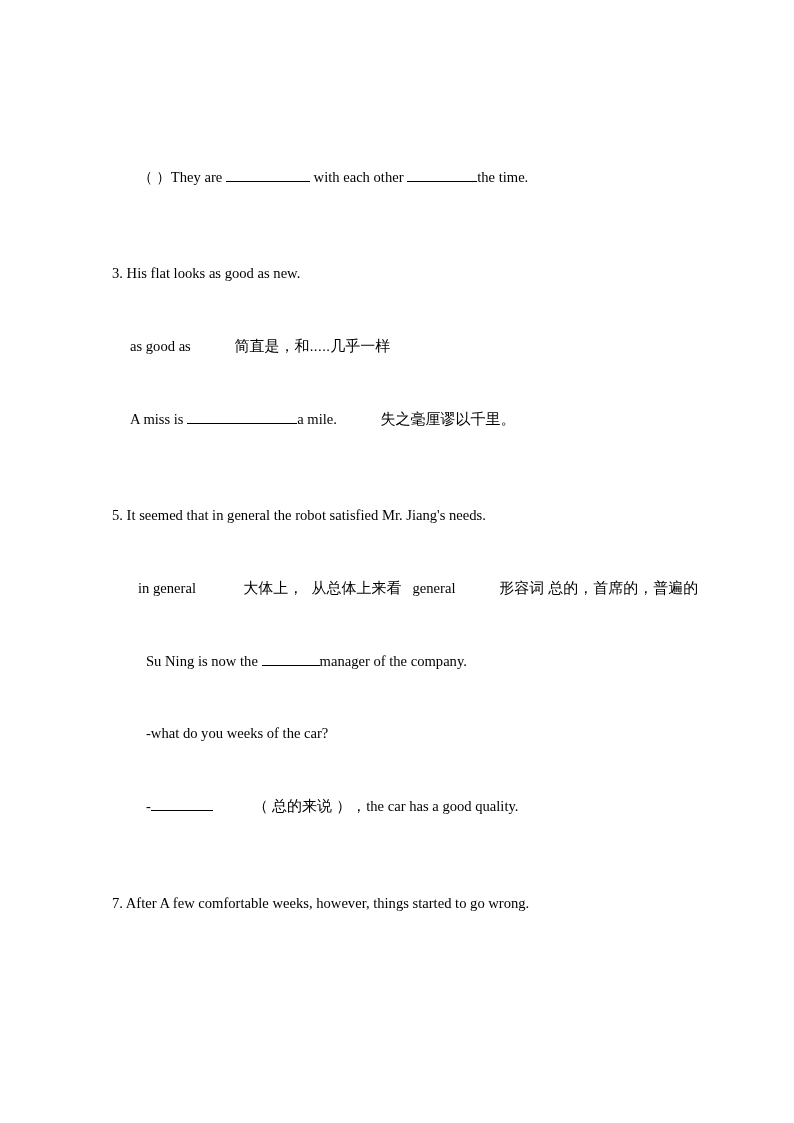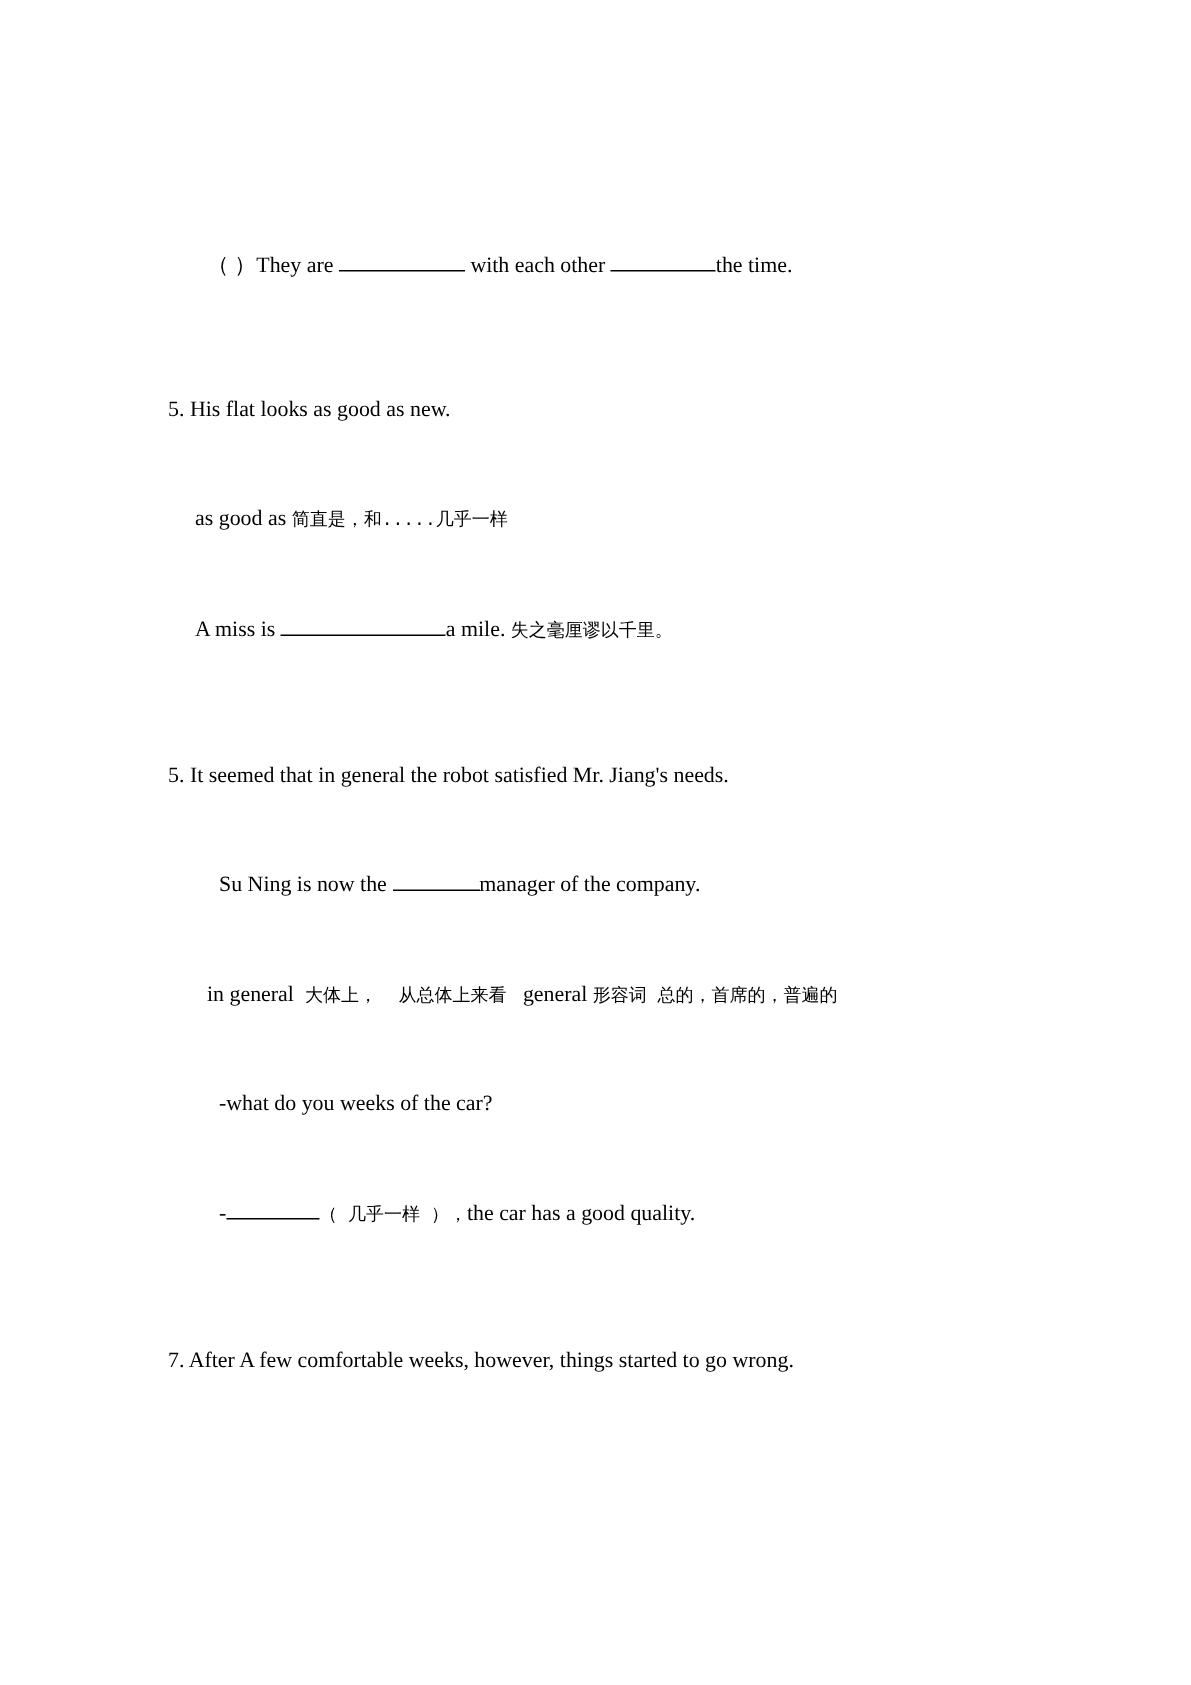--- a/index.html
+++ b/index.html
@@ -42,39 +42,39 @@
     border-bottom: 1px solid #000;
     height: 0.92em;
     vertical-align: baseline;
   }
   .b40 { width: 40px; }
   .b58 { width: 58px; }
   .b62 { width: 62px; }
   .b70 { width: 70px; }
   .b84 { width: 84px; }
   .b110 { width: 110px; }
-  .cjk { font-family: Liberation Mono, monospace; font-size: 12px; }
+  .cjk { font-family: Liberation Sans, sans-serif; font-size: 15px; margin-left: 40px; }
 </style>
 </head>
 <body>
 
 <div class="page">
   <div class="doc-body">
 
     <div class="line i2">（ ）They are <span class="blank b84"></span> with each other <span class="blank b70"></span>the time.</div>
 
-    <div class="line i0">5. His flat looks as good as new.</div>
+    <div class="line i0">3. His flat looks as good as new.</div>
     <div class="line i1">as good as <span class="cjk">简直是，和.....几乎一样</span></div>
     <div class="line i1">A miss is <span class="blank b110"></span>a mile. <span class="cjk">失之毫厘谬以千里。</span></div>
 
     <div class="line i0">5. It seemed that in general the robot satisfied Mr. Jiang's needs.</div>
+    <div class="line i2">in general  <span class="cjk">大体上，  从总体上来看</span>   general <span class="cjk">形容词 总的，首席的，普遍的</span></div>
     <div class="line i3">Su Ning is now the <span class="blank b58"></span>manager of the company.</div>
-    <div class="line i2">in general  <span class="cjk">大体上，  从总体上来看</span>   general <span class="cjk">形容词 总的，首席的，普遍的</span></div>
     <div class="line i3">-what do you weeks of the car?</div>
-    <div class="line i3">-<span class="blank b62"></span><span class="cjk">（ 几乎一样 ），</span>the car has a good quality.</div>
+    <div class="line i3">-<span class="blank b62"></span><span class="cjk">（ 总的来说 ），</span>the car has a good quality.</div>
 
     <div class="line i0">7. After A few comfortable weeks, however, things started to go wrong.</div>
     
     
     
     
     
     
     
     

